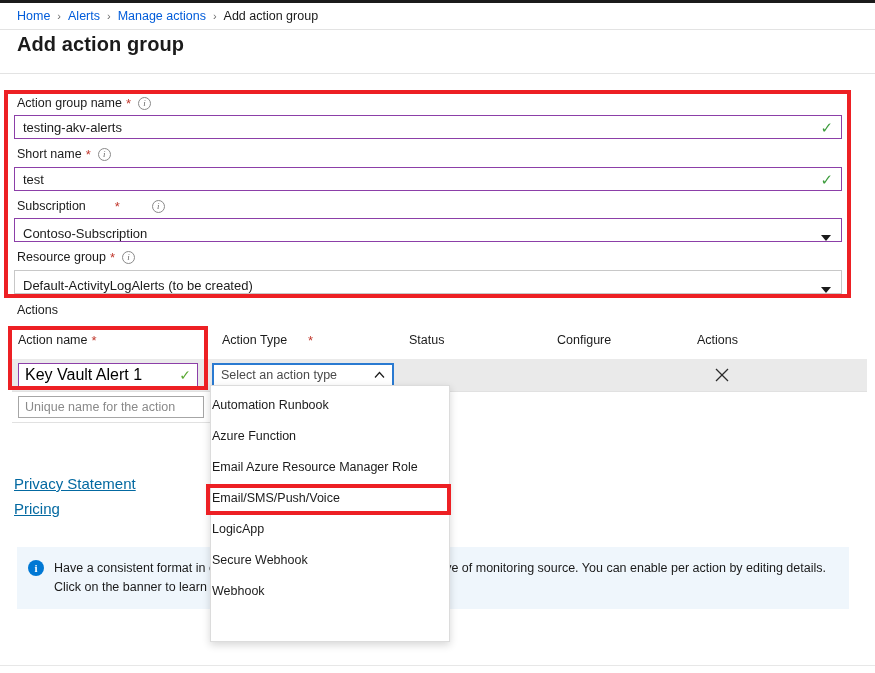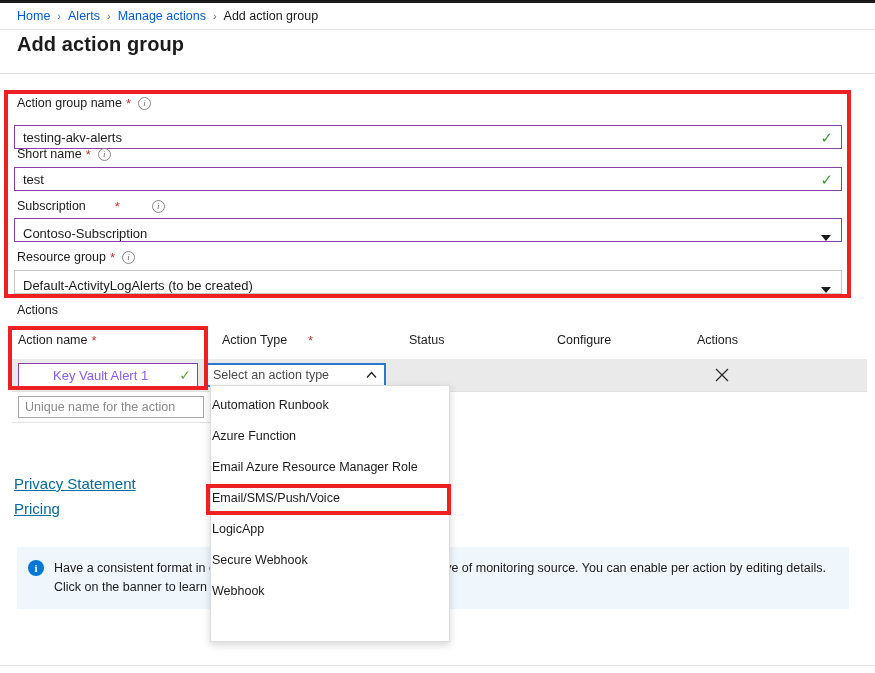--- a/index.html
+++ b/index.html
@@ -103,32 +103,32 @@
   .row2-divider {
     position: absolute; left: 12px; top: 422px; width: 200px; height: 1px;
     background: #e1e1e1;
   }
 
   .name-input {
     position: absolute; left: 18px; top: 363px; width: 180px; height: 24px;
     background: #fff; border: 1px solid #8c3fa8;
     display: flex; align-items: center; padding: 0 6px; z-index: 20;
   }
-  .name-input .val { font-size: 13px; color: #8b5cf6; flex: 1; margin-left: 28px; }
+  .name-input .val { font-size: 16px; color: #000000; flex: 1; }
   .name-input .check { color: #5aa832; font-size: 14px; line-height: 1; }
 
   .name-input2 {
     position: absolute; left: 18px; top: 396px; width: 186px; height: 22px;
     background: #fff; border: 1px solid #a6a6a6;
     display: flex; align-items: center; padding: 0 6px;
   }
   .name-input2 .ph { font-size: 12.5px; color: #8a8a8a; }
 
   .combobox {
-    position: absolute; left: 204px; top: 363px; width: 182px; height: 24px;
+    position: absolute; left: 212px; top: 363px; width: 182px; height: 24px;
     background: #fff; border: 2px solid #2a7ad1;
     display: flex; align-items: center; padding: 0 7px; cursor: pointer; z-index: 30;
   }
   .combobox .ph { font-size: 12.5px; color: #4a4a4a; flex: 1; }
   .chev-up-icon { width: 11px; height: 8px; display: block; }
 
   .delete-x {
     position: absolute; left: 713px; top: 366px; width: 18px; height: 18px;
     cursor: pointer; z-index: 20;
   }
@@ -191,21 +191,21 @@
 <div class="bc-divider"></div>
 
 <div class="page-title">Add action group</div>
 <div class="title-divider"></div>
 
 <div class="field-label" style="left:17px; top:96px;">
   <span>Action group name</span>
   <span class="req-star">*</span>
   <span class="info-i">i</span>
 </div>
-<div class="txtfield" style="left:14px; top:115px; width:828px; height:24px;margin-top:10px;">
+<div class="txtfield" style="left:14px; top:115px; width:828px; height:24px;">
   <span class="val">testing-akv-alerts</span>
   <span class="check">✓</span>
 </div>
 
 <div class="field-label" style="left:17px; top:147px;">
   <span>Short name</span>
   <span class="req-star">*</span>
   <span class="info-i">i</span>
 </div>
 <div class="txtfield" style="left:14px; top:167px; width:828px; height:24px;">

